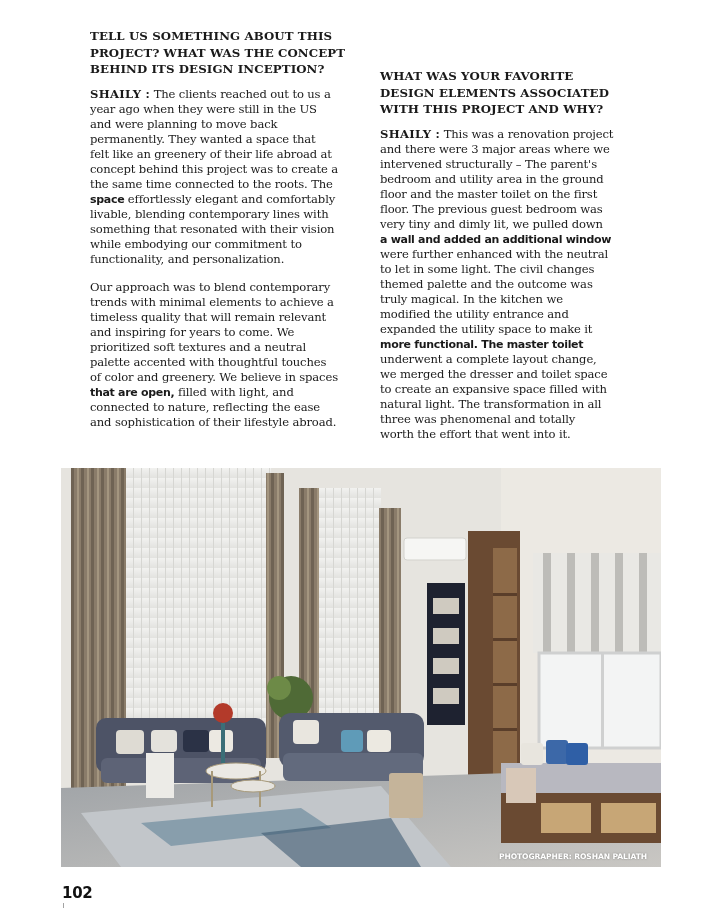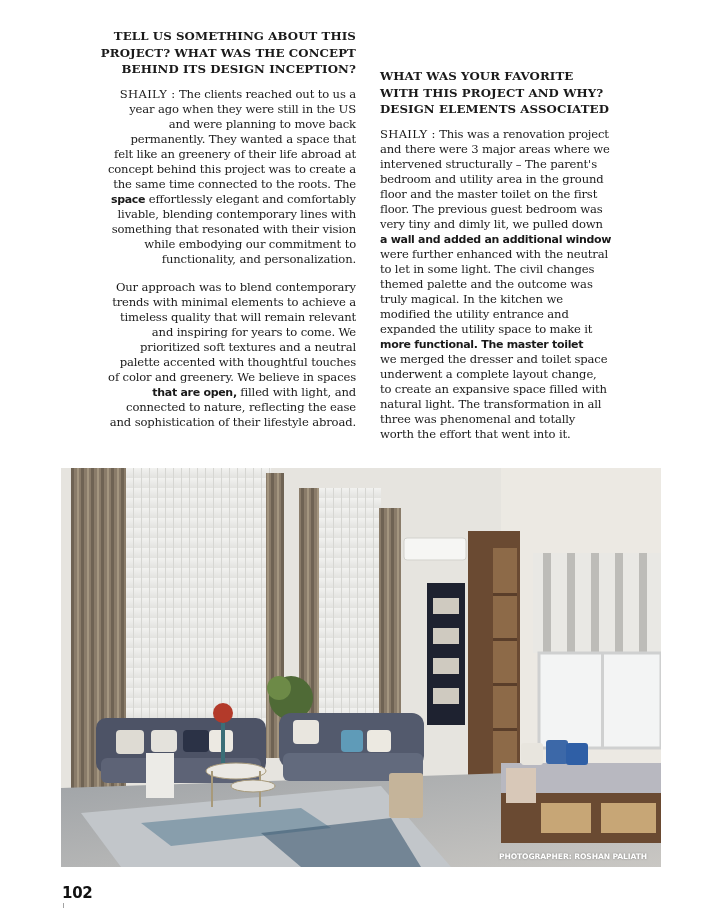--- a/index.html
+++ b/index.html
@@ -1,22 +1,22 @@
 <!DOCTYPE html>
 <html><head>
   <meta charset="utf-8">
   <style>
     html, body { margin: 0; padding: 0; background: #ffffff; }
     body { width: 720px; height: 908px; position: relative; overflow: hidden; font-family: "DejaVu Serif", serif; color: #1a1a1a; }
     .col { position: absolute; font-size: 11.6px; line-height: 15.05px; letter-spacing: -0.15px; }
-    .col-left { left: 84px; width: 272px; top: 28px; text-align: right; }
+    .col-left { left: 90px; width: 272px; top: 28px; }
     .col-right { left: 380px; width: 272px; top: 68px; text-align: left; }
     .heading { font-weight: bold; font-size: 11.8px; line-height: 16.5px; letter-spacing: 0.1px; margin: 0 0 9px 0; text-transform: uppercase; }
     .para { margin: 0 0 13px 0; }
-    .speaker { font-weight: normal; letter-spacing: 0.3px; }
+    .speaker { font-weight: bold; letter-spacing: 0.3px; }
     .em { font-weight: bold; font-family: "DejaVu Sans", sans-serif; font-size: 11px; letter-spacing: -0.3px; }
     .line { display: block; white-space: nowrap; }
 
     .photo { position: absolute; left: 61px; top: 468px; width: 600px; height: 399px; overflow: hidden; background: #d946ef; }
     .photo svg { display: block; }
     .credit { position: absolute; right: 14px; bottom: 6px; font-family: "DejaVu Sans", sans-serif; font-weight: bold; font-size: 7.6px; color: #ffffff; letter-spacing: -0.1px; text-shadow: 0 0 2px rgba(0,0,0,0.35); }
 
     .footer { position: absolute; left: 62px; top: 884px; font-family: "DejaVu Sans", sans-serif; display: flex; align-items: baseline; white-space: nowrap; flex-direction: column; }
     .page-num { font-weight: bold; font-size: 15px; color: #111; margin-right: 6px; letter-spacing: -0.3px; }
     .sep { font-size: 9px; color: #888; margin-right: 5px; }
@@ -56,41 +56,41 @@
     <span class="line">of color and greenery. We believe in spaces</span>
     <span class="line"><span class="em">that are open,</span><span> filled with light, and</span></span>
     <span class="line">connected to nature, reflecting the ease</span>
     <span class="line">and sophistication of their lifestyle abroad.</span>
   </div>
 </div>
 
 <div class="col col-right">
   <div class="heading">
     <span class="line">WHAT WAS YOUR FAVORITE</span>
+    <span class="line">DESIGN ELEMENTS ASSOCIATED</span>
     <span class="line">WITH THIS PROJECT AND WHY?</span>
-    <span class="line">DESIGN ELEMENTS ASSOCIATED</span>
   </div>
   <div class="para">
     <span class="line"><span class="speaker">SHAILY :</span><span>  This was a renovation project</span></span>
     <span class="line">and there were 3 major areas where we</span>
     <span class="line">intervened structurally – The parent's</span>
     <span class="line">bedroom and utility area in the ground</span>
     <span class="line">floor and the master toilet on the first</span>
     <span class="line">floor. The previous guest bedroom was</span>
     <span class="line">very tiny and dimly lit, we pulled down</span>
     <span class="line em">a wall and added an additional window</span>
     <span class="line">were further enhanced with the neutral</span>
     <span class="line">to let in some light. The civil changes</span>
     <span class="line">themed palette and the outcome was</span>
     <span class="line">truly magical. In the kitchen we</span>
     <span class="line">modified the utility entrance and</span>
     <span class="line">expanded the utility space to make it</span>
     <span class="line em">more functional. The master toilet</span>
+    <span class="line">underwent a complete layout change,</span>
     <span class="line">we merged the dresser and toilet space</span>
-    <span class="line">underwent a complete layout change,</span>
     <span class="line">to create an expansive space filled with</span>
     <span class="line">natural light.  The transformation in all</span>
     <span class="line">three was phenomenal and totally</span>
     <span class="line">worth the effort that went into it.</span>
   </div>
 </div>
 
 <div class="photo" aria-label="Living room with grey sofas, sheer curtains, wooden shelf partition and window seat">
   <svg width="600" height="399" viewBox="0 0 600 399">
     <defs>

